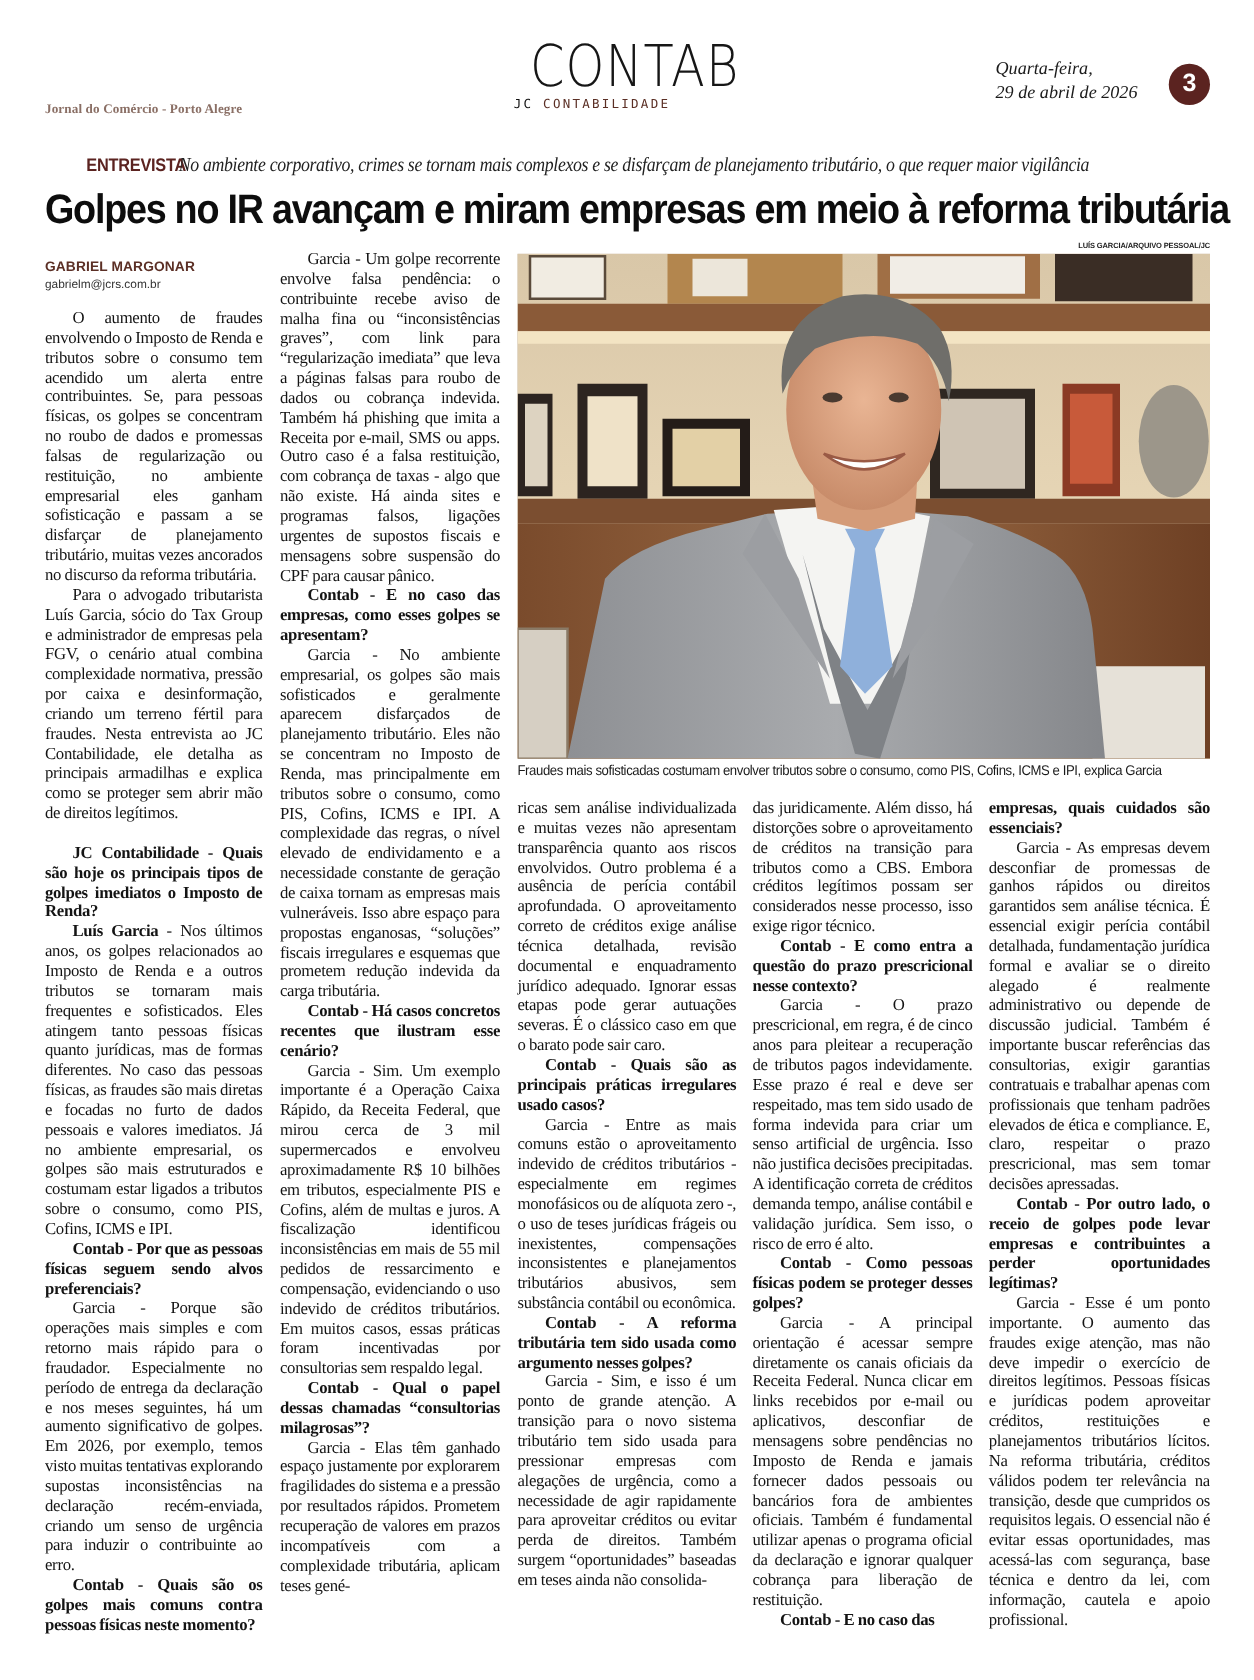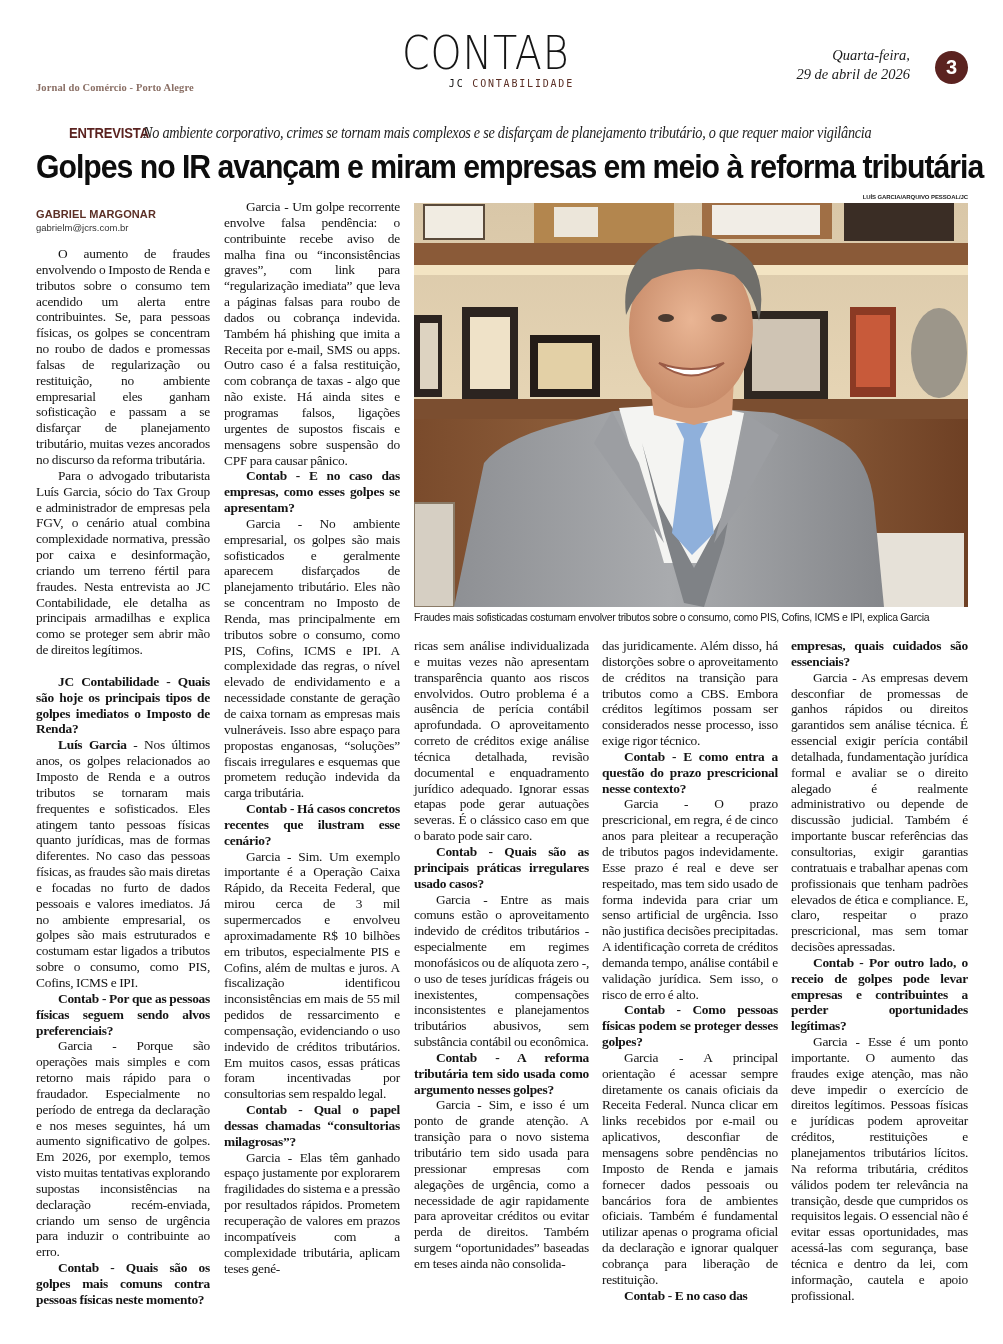--- a/index.html
+++ b/index.html
@@ -2,25 +2,25 @@
 <html><head>
 <meta charset="utf-8">
 <style>
   * { box-sizing: border-box; margin: 0; padding: 0; }
   html, body { width: 1003px; height: 1344px; background: #ffffff; overflow: hidden; }
   body { position: relative; color: #1a1a1a; font-family: "Liberation Serif", serif; }
 
   
   .masthead { position: absolute; left: 0; top: 0; width: 1003px; height: 110px; }
   .paper-name { position: absolute; left: 36px; top: 82px; font-family: "Liberation Serif", serif; font-size: 10.5px; font-weight: bold; color: #8a6f65; letter-spacing: 0.1px; }
-  .logo { position: absolute; left: 389px; top: 30px; width: 185px; text-align: right; }
+  .logo { position: absolute; left: 411px; top: 30px; width: 185px; text-align: left; }
   .logo-main { font-family: "DejaVu Sans", sans-serif; font-weight: 300; font-size: 46px; line-height: 46px; letter-spacing: 1px; color: #161616; transform: scaleX(0.86); transform-origin: center; display: block; }
   .logo-sub { display: block; margin-top: 2px; font-family: "DejaVu Sans Mono", monospace; font-size: 10px; letter-spacing: 1.8px; color: #111; }
   .logo-sub .accent { color: #5b2f25; }
-  .dateline { position: absolute; right: 93px; top: 46px; text-align: right; font-style: italic; font-size: 14.5px; line-height: 19px; color: #1a1a1a; font-family: "Liberation Serif", serif; margin-left: 22px; }
+  .dateline { position: absolute; right: 93px; top: 46px; text-align: left; font-style: italic; font-size: 14.5px; line-height: 19px; color: #1a1a1a; font-family: "Liberation Serif", serif; margin-left: 22px; }
   .page-num { position: absolute; left: 935px; top: 51px; width: 33px; height: 33px; border-radius: 50%; background: #5b2320; color: #fff; font-family: "Liberation Sans", sans-serif; font-weight: bold; font-size: 20px; line-height: 33px; text-align: center; }
 
   
   .kicker-row { position: absolute; left: 37px; top: 124px; width: 932px; white-space: nowrap; padding-left: 32px; }
   .kicker-label { font-family: "Liberation Sans", sans-serif; font-weight: bold; font-size: 14.5px; color: #5b2320; letter-spacing: -0.2px; display: inline-block; transform: scaleX(0.9); transform-origin: left; }
   .kicker-text { position: absolute; left: 106px; top: 0; font-style: italic; font-size: 16px; color: #222; letter-spacing: -0.3px; display: inline-block; transform: scaleX(0.89); transform-origin: left; }
   .headline { position: absolute; left: 36px; top: 146px; width: 940px; font-family: "Liberation Sans", sans-serif; font-weight: bold; font-size: 33px; line-height: 42px; color: #0d0d0d; letter-spacing: -1.1px; white-space: nowrap; transform: scaleX(0.915); transform-origin: left; }
 
   
   .byline-name { position: absolute; left: 36px; top: 208px; font-family: "Liberation Sans", sans-serif; font-weight: bold; font-size: 11px; color: #5b2f25; letter-spacing: 0.1px; }

